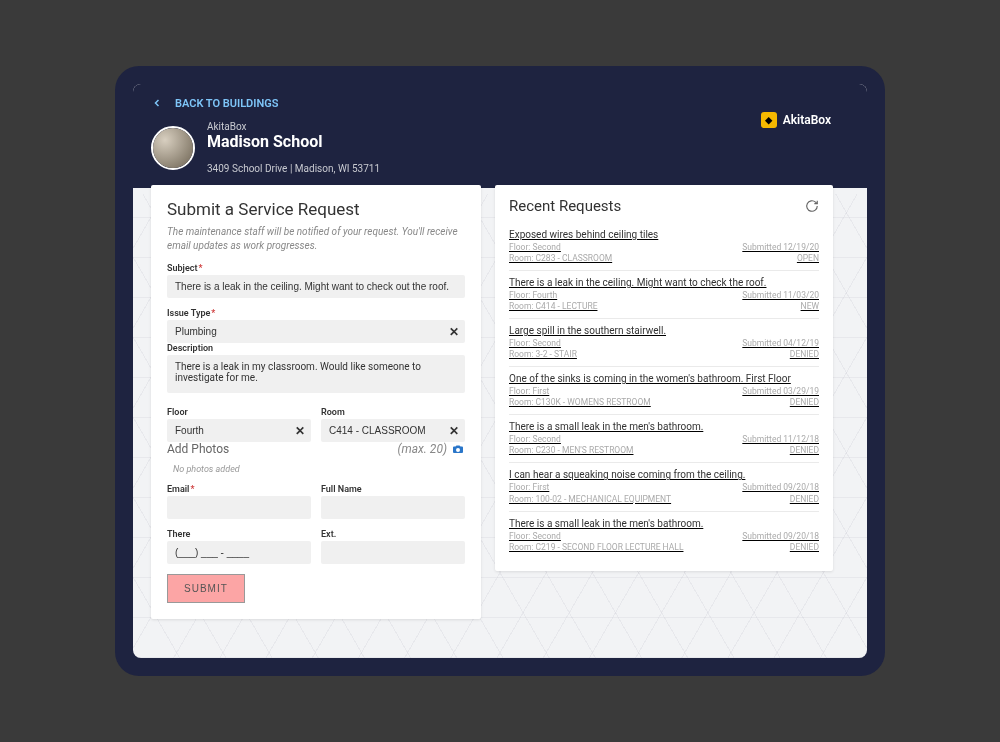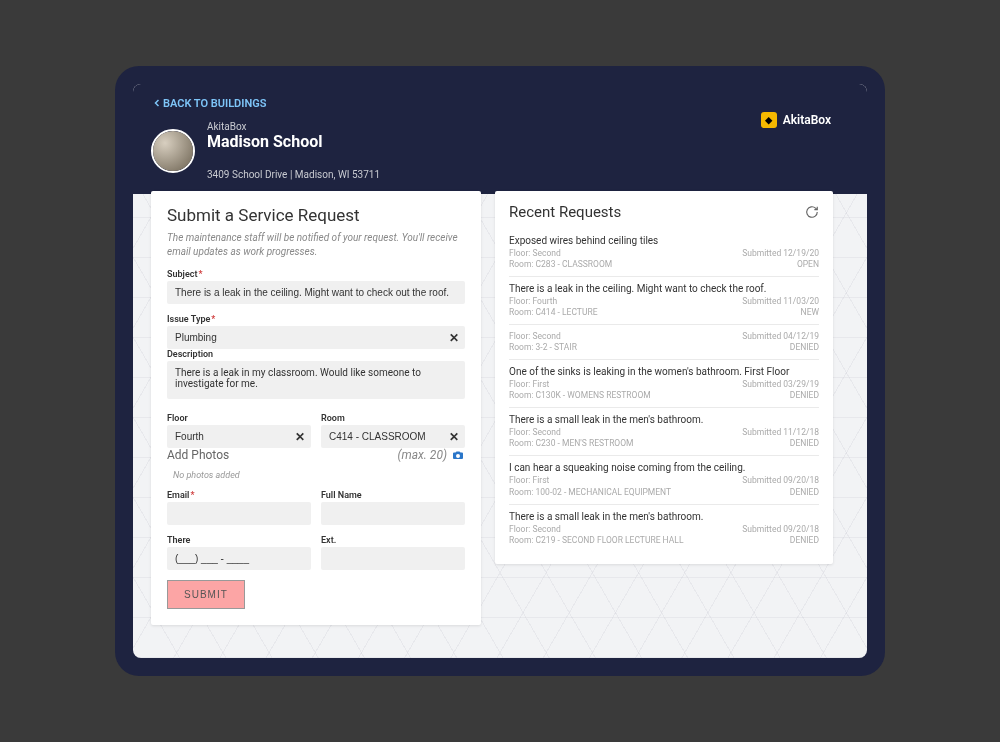--- a/index.html
+++ b/index.html
@@ -30,21 +30,21 @@
       overflow: hidden;
       position: relative;
     }
     .header-bar {
       background: #1e2340;
       color: #fff;
       padding: 10px 18px 14px 18px;
     }
     .back-link {
       display: inline-flex;
-      gap: 0;
+      gap: 12px;
       color: #7ec5f8;
       font-size: 11px;
       font-weight: 600;
       cursor: pointer;
     }
     .back-link svg { width: 12px; height: 12px; }
     .brand {
       position: absolute;
       top: 28px;
       right: 36px;
@@ -77,21 +77,21 @@
       border: 2px solid #fff;
       overflow: hidden;
       flex-shrink: 0;
     }
     .avatar-inner {
       width:100%; height:100%;
       background: radial-gradient(circle at 30% 30%, #d8cfc0, #6b6150);
     }
     .org-name { font-size: 10px; font-weight: 400; color: #c8cad0; }
     .building-name { font-size: 16px; font-weight: 700; color: #fff; }
-    .building-addr { font-size: 10px; color: #c8cad0; margin-top: 18px; }
+    .building-addr { font-size: 10px; color: #c8cad0; margin-top: 12px; }
 
     .content-area {
       padding: 0 34px 18px 18px;
       display: flex;
       gap: 14px;
       margin-top: -3px;
       align-items: flex-start;
       justify-content: center;
     }
     .card {
@@ -214,20 +214,21 @@
       color: #333;
     }
     .refresh-icon {
       cursor: pointer;
       width: 14px; height: 14px;
       color: #666;
     }
     .req-item {
       border-bottom: 1px solid #eaeaea;
       padding: 6px 0;
+      text-decoration: underline;
     }
     .req-item:last-child { border-bottom: none; }
     .req-title {
       font-size: 10px;
       color: #333;
       margin-bottom: 2px;
     }
     .req-row2 {
       display: flex;
       justify-content: space-between;
@@ -375,27 +376,28 @@
               </div>
             </div>
             <div class="req-item">
               <div class="req-title">There is a leak in the ceiling. Might want to check the roof.</div>
               <div class="req-row2">
                 <div class="req-meta">Floor: Fourth<br>Room: C414 - LECTURE</div>
                 <div class="req-right">Submitted 11/03/20<br><span class="req-status">NEW</span></div>
               </div>
             </div>
             <div class="req-item">
+              <div class="req-title">Large spill in the southern stairwell.</div>
               <div class="req-row2">
                 <div class="req-meta">Floor: Second<br>Room: 3-2 - STAIR</div>
                 <div class="req-right">Submitted 04/12/19<br><span class="req-status">DENIED</span></div>
               </div>
             </div>
             <div class="req-item">
-              <div class="req-title">One of the sinks is leaking in the women's bathroom. First Floor</div>
+              <div class="req-title">One of the sinks is coming in the women's bathroom. First Floor</div>
               <div class="req-row2">
                 <div class="req-meta">Floor: First<br>Room: C130K - WOMENS RESTROOM</div>
                 <div class="req-right">Submitted 03/29/19<br><span class="req-status">DENIED</span></div>
               </div>
             </div>
             <div class="req-item">
               <div class="req-title">There is a small leak in the men's bathroom.</div>
               <div class="req-row2">
                 <div class="req-meta">Floor: Second<br>Room: C230 - MEN'S RESTROOM</div>
                 <div class="req-right">Submitted 11/12/18<br><span class="req-status">DENIED</span></div>

